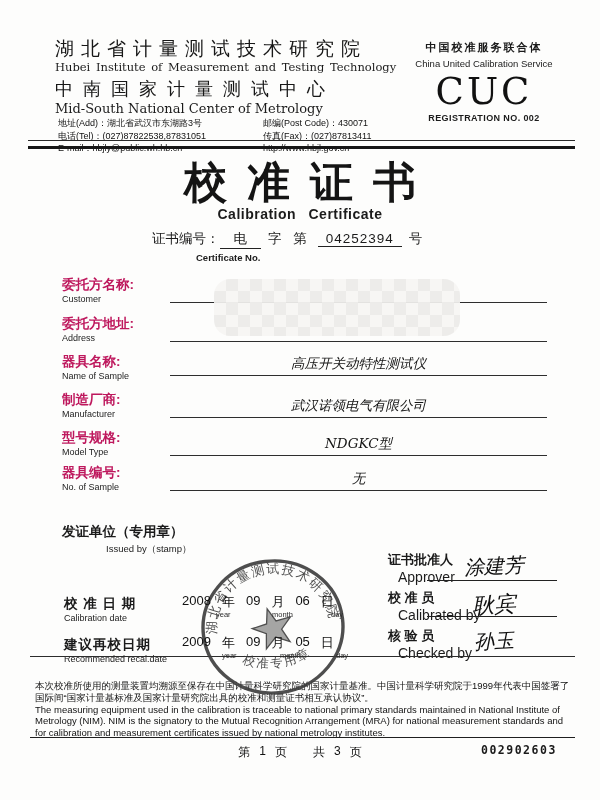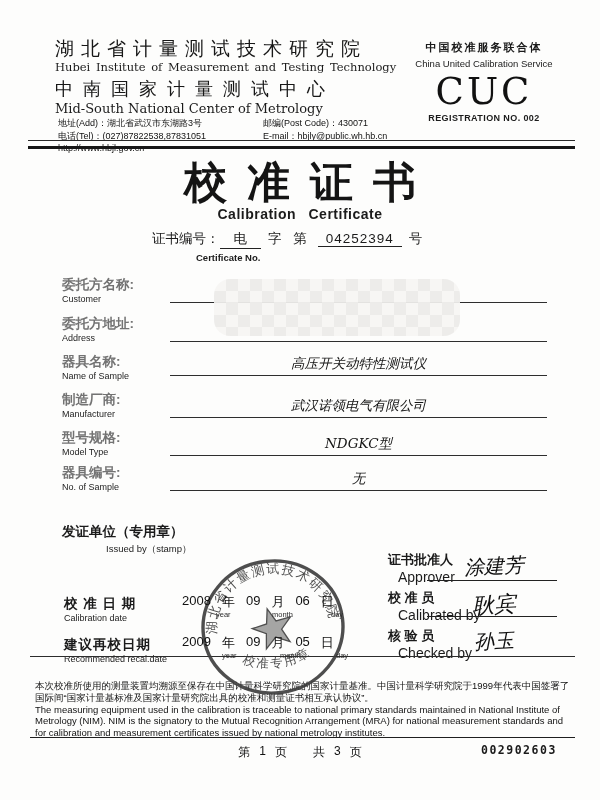--- a/index.html
+++ b/index.html
@@ -26,21 +26,21 @@
   .title-en{left:0;top:206px;width:100%;text-align:center;font-size:14px;font-weight:bold;word-spacing:8px;letter-spacing:.5px;}
   .certno-row{left:152px;top:230px;display:flex;align-items:baseline;font-size:13.5px;white-space:nowrap;}
   .certno-row .u{border-bottom:1.4px solid #222;text-align:center;}
   .certno-prefix{padding:0 14px;}
   .certno-infix{padding:0 7px;letter-spacing:4px;text-align:center;}
   .certno-number{padding:0 8px;letter-spacing:1px;}
   .certno-suffix{padding-left:7px;}
   .certno-en{left:196px;top:252px;font-size:9.5px;font-weight:bold;}
 
   
-  .flabel-cn{left:62px;font-size:13.5px;font-weight:bold;color:#737373;white-space:nowrap;}
+  .flabel-cn{left:62px;font-size:13.5px;font-weight:bold;color:#be185d;white-space:nowrap;}
   .flabel-en{left:62px;font-size:9px;color:#1d1d1d;white-space:nowrap;}
   .fline{left:170px;width:377px;height:21px;border-bottom:1.4px solid #2e2e2e;text-align:center;
          font-family:"DejaVu Serif",serif;font-style:italic;font-size:13.5px;line-height:19px;color:#141414;z-index:2;}
   .redaction{left:214px;top:279px;width:246px;height:57px;border-radius:16px;z-index:5;
              background:repeating-conic-gradient(#edecea 0% 25%,#f7f6f4 0% 50%) 0 0/24px 24px;
              filter:blur(.6px);opacity:.95;}
 
   
   .issued-cn{left:62px;top:523px;font-size:13.5px;font-weight:bold;}
   .issued-en{left:62px;top:543px;font-size:9.5px;margin-left:44px;}
@@ -71,20 +71,21 @@
 <div class="page">
 
   <div class="abs org-cn">湖北省计量测试技术研究院</div>
   <div class="abs org-en">Hubei Institute of Measurement and Testing Technology</div>
   <div class="abs center-cn">中南国家计量测试中心</div>
   <div class="abs center-en">Mid-South National Center of Metrology</div>
   <div class="abs contact">
     <span>地址(Add)：湖北省武汉市东湖路3号</span>
     <span>邮编(Post Code)：430071</span>
     <span>电话(Tel)：(027)87822538,87831051</span>
+    <span>传真(Fax)：(027)87813411</span>
     <span>E-mail：hbjly@public.wh.hb.cn</span>
     <span>http://www.hbjl.gov.cn</span>
   </div>
   <div class="abs cuc">
     <div class="cuc-cn">中国校准服务联合体</div>
     <div class="cuc-en">China United Calibration Service</div>
     <div class="cuc-logo">CUC</div>
     <div class="cuc-reg">REGISTRATION NO. 002</div>
   </div>
   <div class="abs header-rule"></div>

